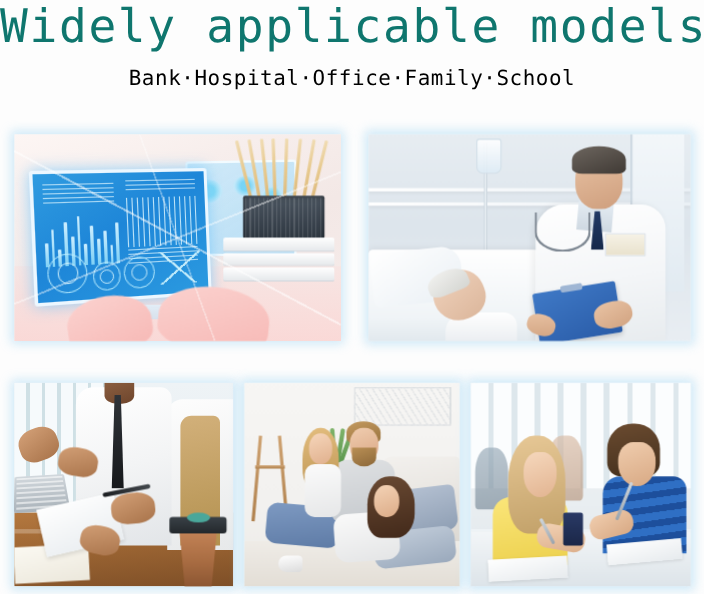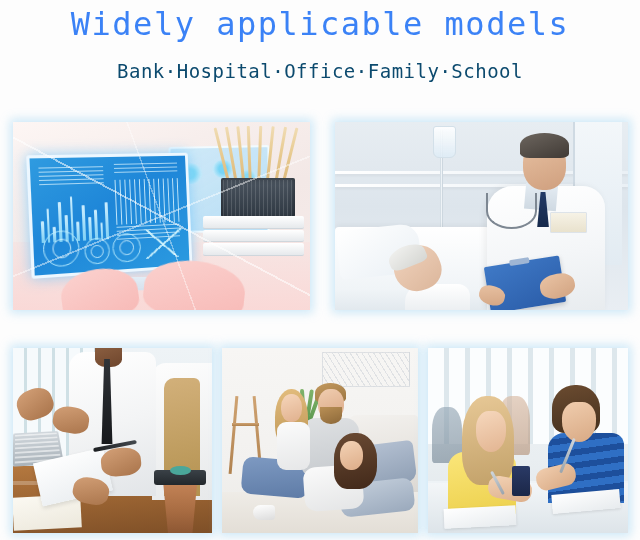--- a/index.html
+++ b/index.html
@@ -16,34 +16,34 @@
   }
 
   
   .header {
     width: 640px;
     padding-top: 2px;
     text-align: center;
   }
   .main-title {
     font-family: "DejaVu Sans Mono", monospace;
-    font-size: 32px;
+    font-size: 42px;
     line-height: 44px;
     letter-spacing: 1.5px;
-    color: #3b82f6;
+    color: #0f766e;
     font-weight: 400;
     margin: 0;
     white-space: nowrap;
   }
   .sub-title {
     font-family: "DejaVu Sans Mono", monospace;
     font-size: 19px;
     line-height: 26px;
     letter-spacing: 0.5px;
-    color: #0c4a6e;
+    color: #000000;
     margin: 12px 0 0 0;
     white-space: nowrap;
   }
 
   
   .grid {
     position: absolute;
     left: 0;
     top: 0;
     width: 640px;

